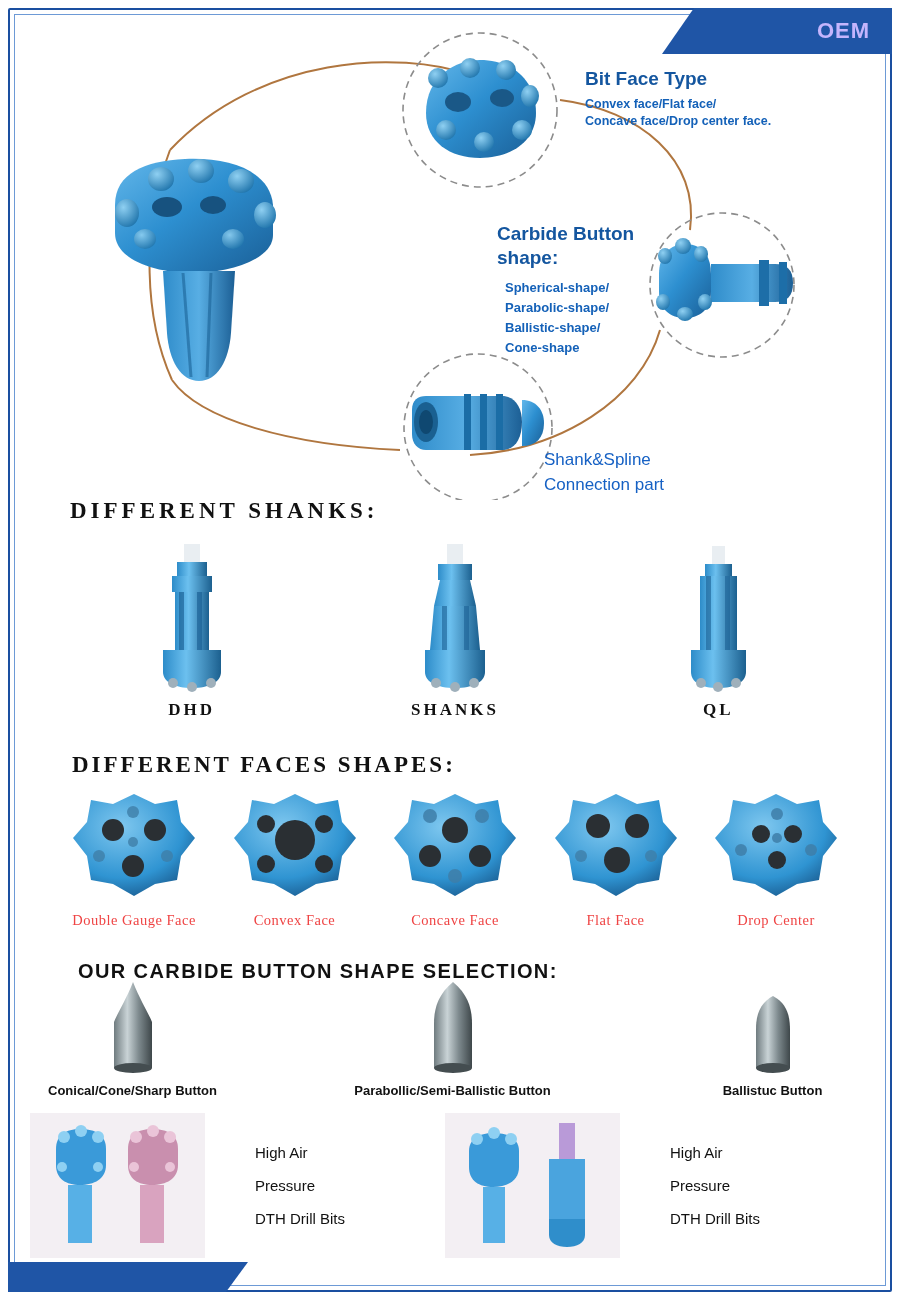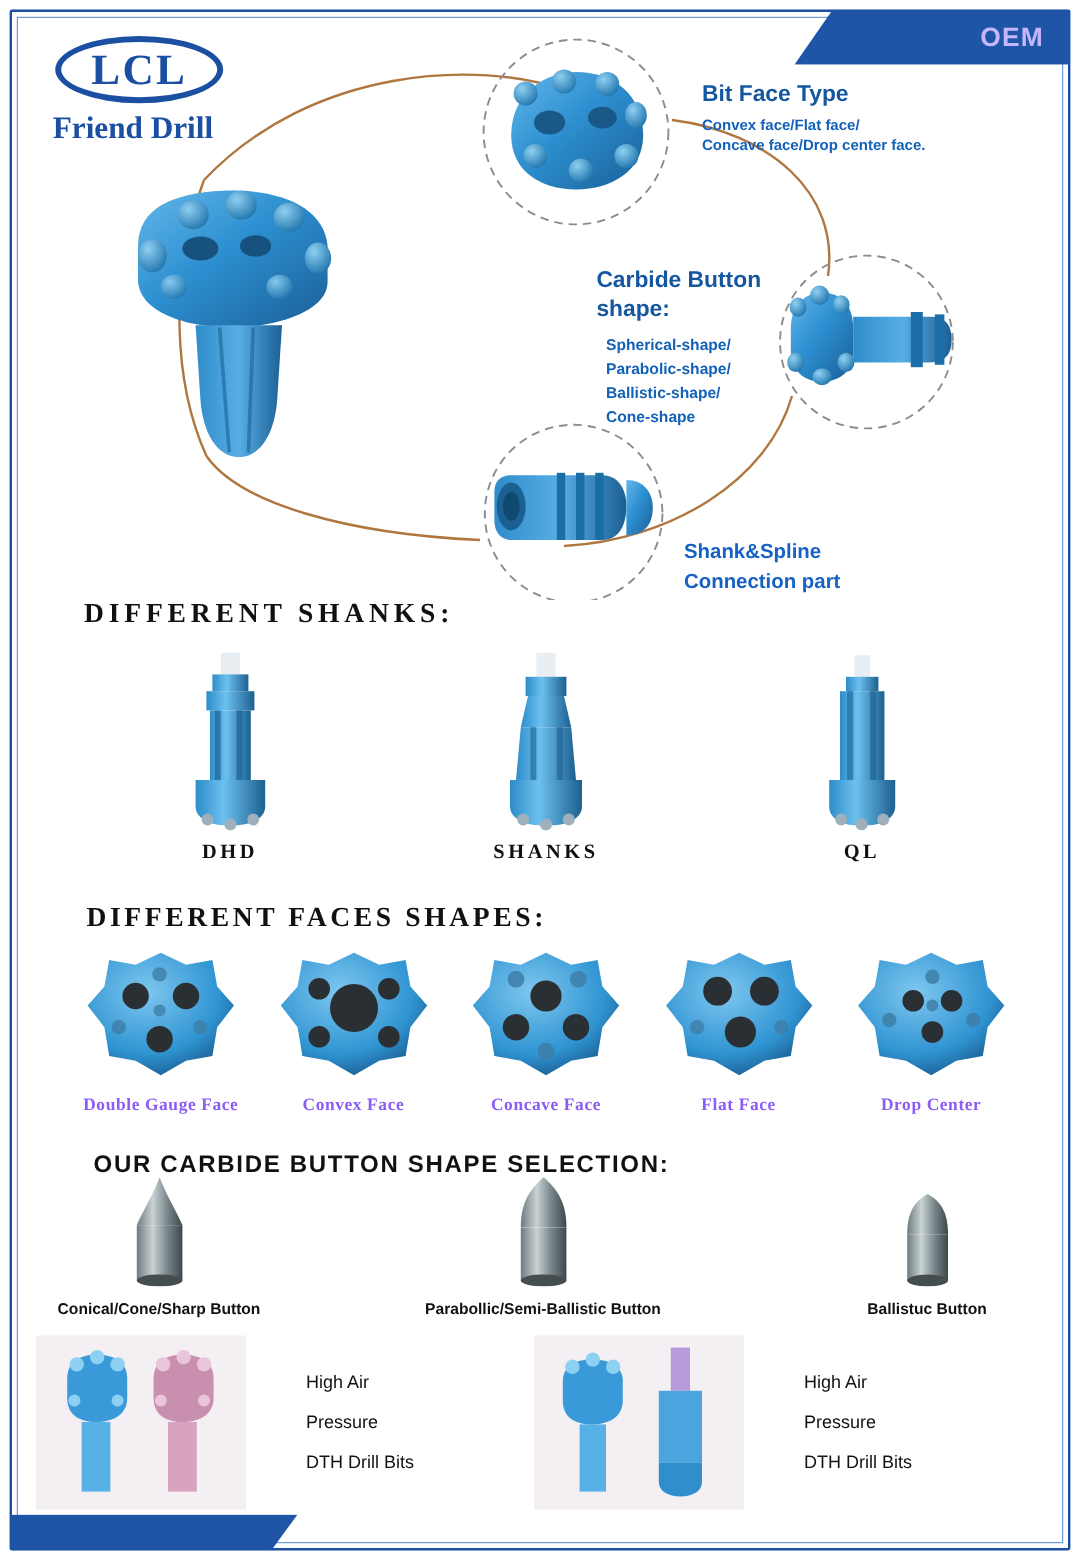--- a/index.html
+++ b/index.html
@@ -103,21 +103,21 @@
   }
 
   
   .faces-row {
     position: absolute; left: 55px; top: 790px; width: 800px; height: 155px;
     display: flex; justify-content: space-between; align-items: flex-start;
   }
   .face-item { width: 158px; text-align: center; }
   .face-label {
     margin-top: 6px; font-family: "Liberation Serif", serif;
-    font-weight: bold; font-size: 14.5px; letter-spacing: .5px; color: #8b5cf6;
+    font-weight: normal; font-size: 14.5px; letter-spacing: .5px; color: #ef4444;
   }
 
   
   .buttons-row {
     position: absolute; left: 30px; top: 988px; width: 845px; height: 110px;
     display: flex; justify-content: space-between; align-items: flex-end;
   }
   .btn-item { width: 205px; text-align: center; }
   .btn-label {
     margin-top: 6px; font-family: Liberation Sans, sans-serif;
@@ -147,26 +147,20 @@
 <div class="page">
 
   <div class="frame-outer"></div>
   <div class="frame-inner"></div>
 
   <div class="oem-banner">
     <span>OEM</span>
   </div>
   <div class="bottom-banner"></div>
 
-  <div class="logo">
-    <div class="logo-oval">
-      <span>LCL</span>
-    </div>
-    <div class="logo-sub">Friend Drill</div>
-  </div>
 
   <div class="diagram">
 
     <svg width="900" height="500" style="position:absolute;left:0;top:0;">
       <defs>
         <linearGradient id="gBit" x1="0" y1="0" x2="1" y2="1">
           <stop offset="0%" stop-color="#63b7ea"></stop>
           <stop offset="45%" stop-color="#2d8fd0"></stop>
           <stop offset="100%" stop-color="#1a5f97"></stop>
         </linearGradient>
@@ -255,21 +249,21 @@
     </div>
 
     <div class="callout-label" style="left:497px; top:222px; width:200px;">
       <div class="callout-title" style="line-height:1.25;">Carbide Button shape:</div>
       <div class="callout-body" style="margin-top:8px; margin-left:8px; font-size:13px; line-height:1.55; white-space:pre-line;">Spherical-shape/
 Parabolic-shape/
 Ballistic-shape/
 Cone-shape</div>
     </div>
 
-    <div class="callout-label" style="left:570px; top:448px; width:240px;font-weight:bold;">
+    <div class="callout-label" style="left:544px; top:448px; width:240px;">
       <div style="font-size:17px; color:#1661c4; line-height:1.45; white-space:pre-line;">Shank&amp;Spline
 Connection part</div>
     </div>
   </div>
 
   <div class="section-title t-shanks">DIFFERENT SHANKS:</div>
 
   <div class="shanks-row">
 
     <div class="shank-item">

